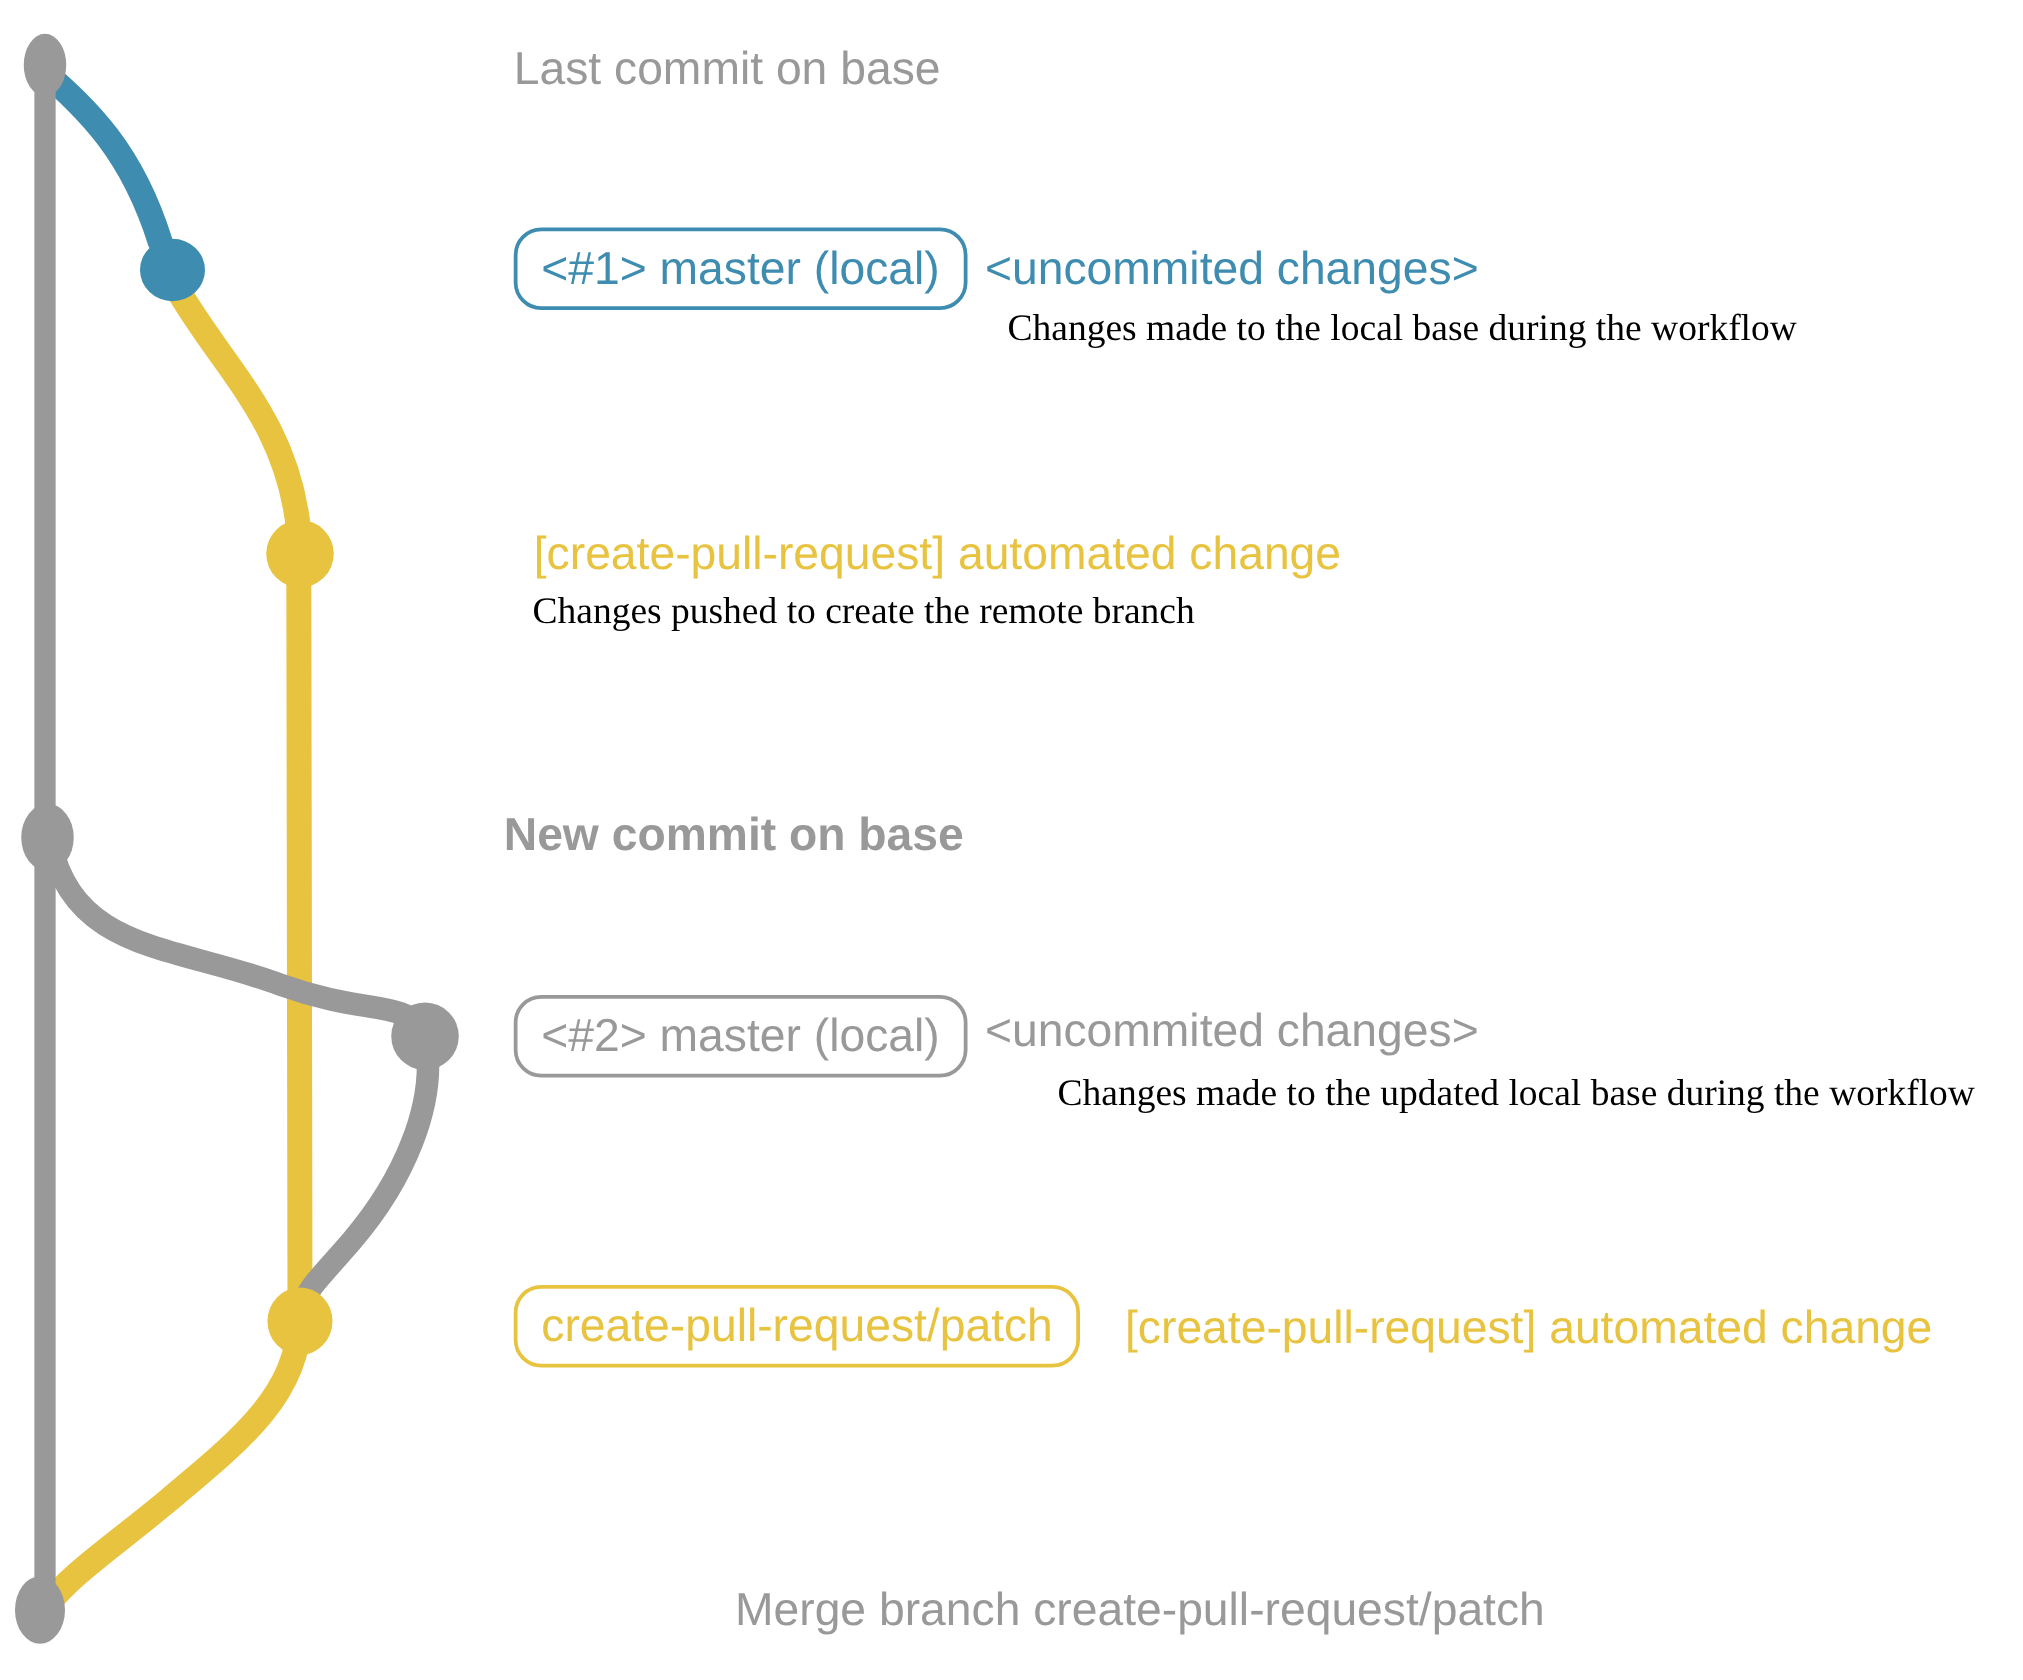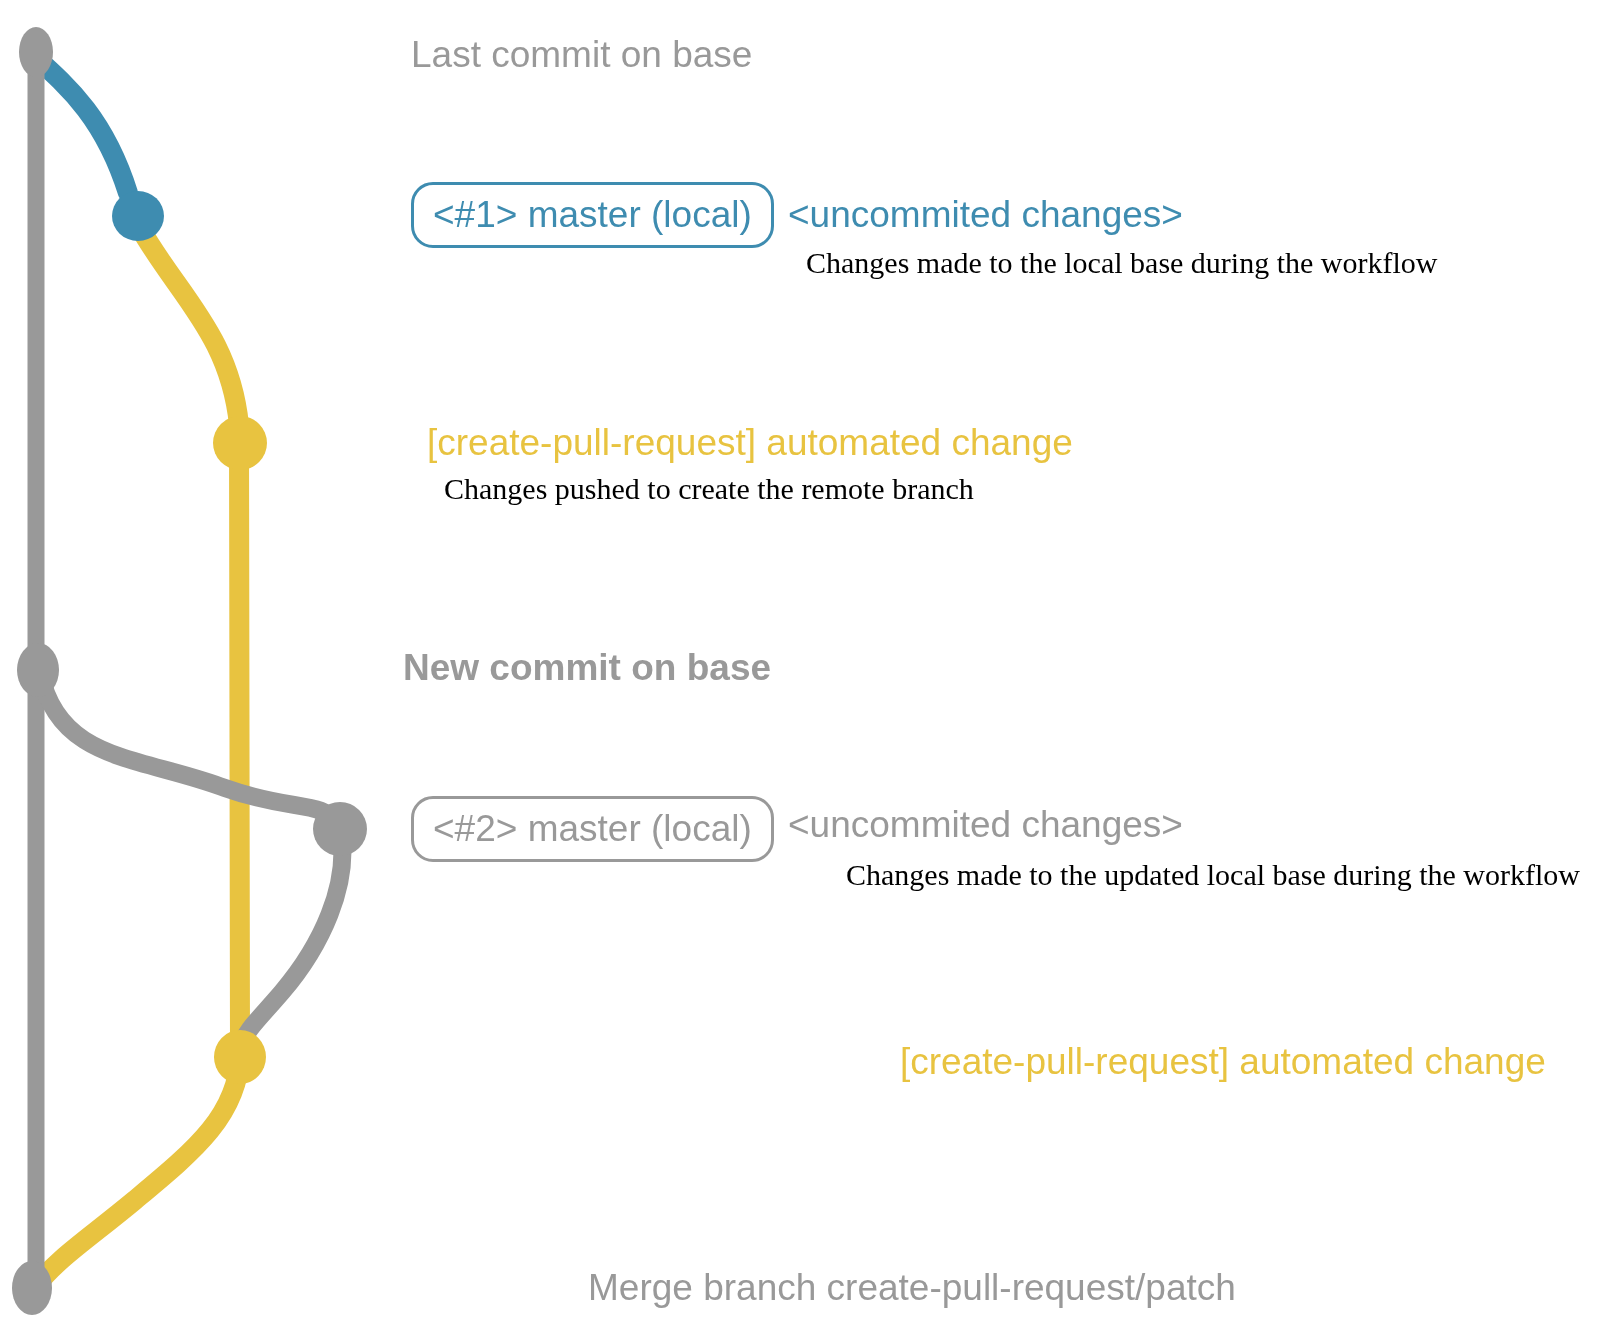--- a/index.html
+++ b/index.html
@@ -23,21 +23,21 @@
   .badge-blue{color:var(--blue);border-color:var(--blue);}
   .badge-gray{color:var(--gray);border-color:var(--gray);}
   .badge-yellow{color:var(--yellow);border-color:var(--yellow);}
 
   
   .pos-r1-label{left:411px;top:33px;}
   .pos-r2-badge{left:411px;top:182px;text-align:right;}
   .pos-r2-status{left:788px;top:193px;}
   .pos-r2-detail{left:806px;top:245px;}
   .pos-r3-msg{left:411px;top:421px;}
-  .pos-r3-detail{left:444px;top:471px;}
+  .pos-r3-detail{left:426px;top:471px;}
   .pos-r4-label{left:403px;top:646px;font-weight:bold;}
   .pos-r5-badge{left:411px;top:796px;}
   .pos-r5-status{left:788px;top:803px;}
   .pos-r5-detail{left:846px;top:857px;}
   .pos-r6-badge{left:411px;top:1028px;}
   .pos-r6-msg{left:884px;top:1040px;}
   .pos-r6-detail{left:902px;top:1078px;}
   .pos-r7-badge{left:411px;top:1256px;}
   .pos-r7-msg{left:588px;top:1266px;}
 </style>
@@ -75,17 +75,18 @@
 
   <div class="msg-yellow pos-r3-msg">[create-pull-request] automated change</div>
   <div class="detail pos-r3-detail">Changes pushed to create the remote branch</div>
 
   <div class="lbl pos-r4-label">New commit on base</div>
 
   <div class="badge badge-gray pos-r5-badge">&lt;#2&gt; master (local)</div>
   <div class="msg-gray pos-r5-status">&lt;uncommited changes&gt;</div>
   <div class="detail pos-r5-detail">Changes made to the updated local base during the workflow</div>
 
+  <div class="badge badge-yellow pos-r6-badge">create-pull-request/patch</div>
   <div class="msg-yellow pos-r6-msg">[create-pull-request] automated change</div>
 
   <div class="msg-gray pos-r7-msg">Merge branch create-pull-request/patch</div>
 
 </div>
 
 </body></html>

